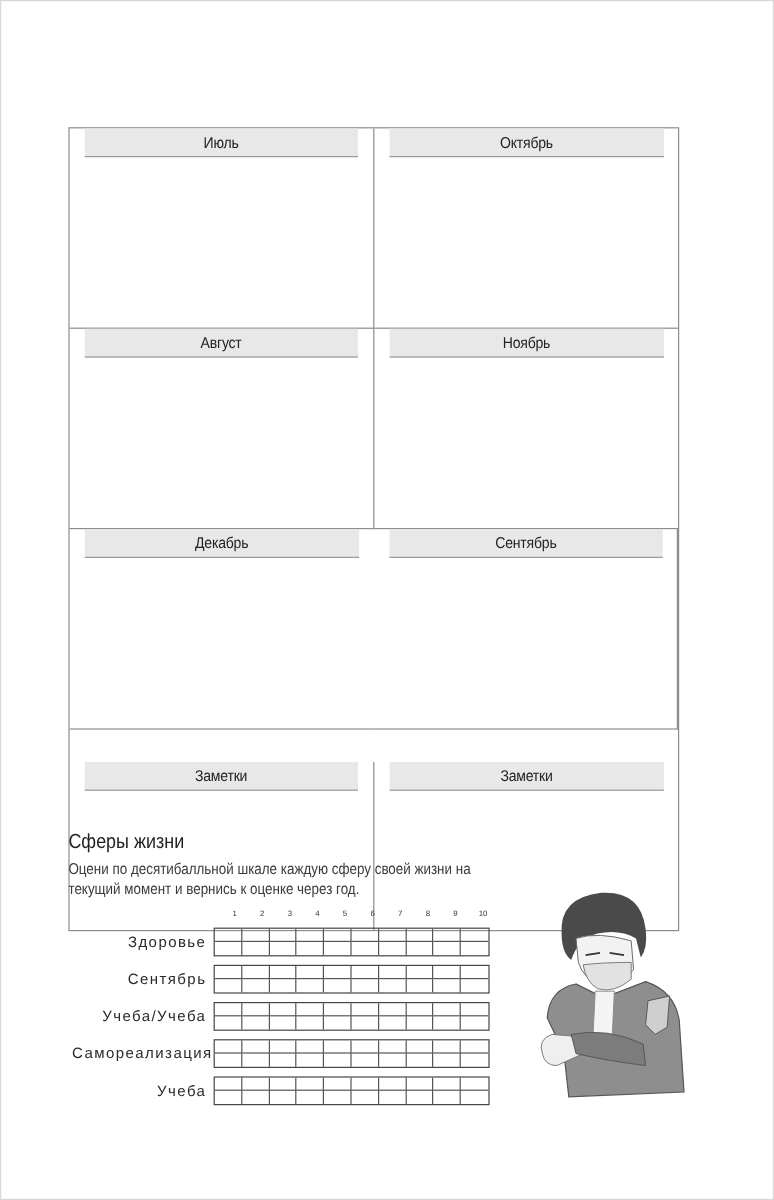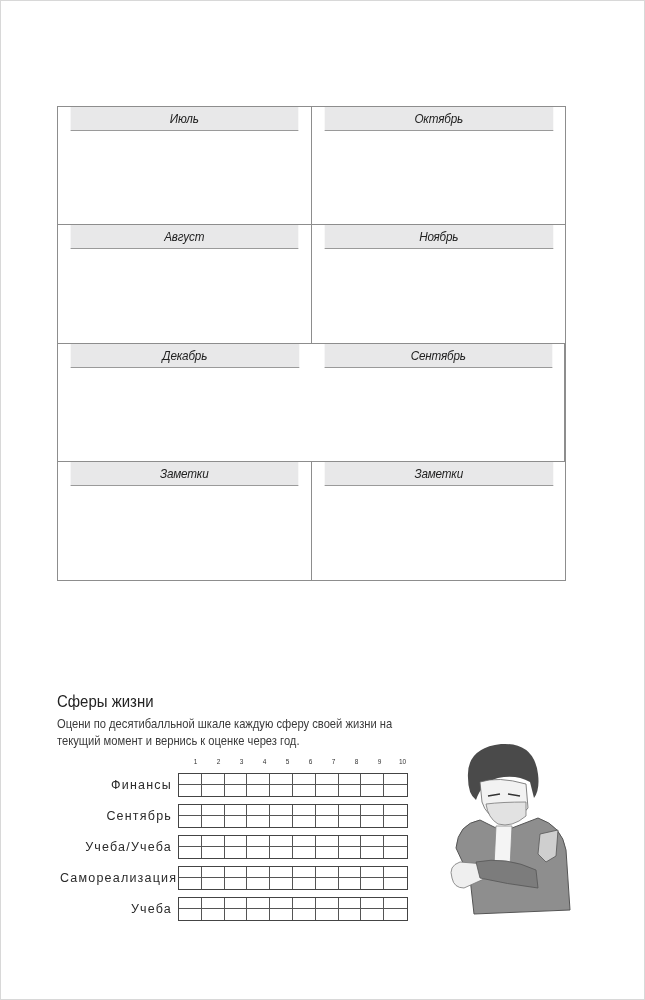--- a/index.html
+++ b/index.html
@@ -2,27 +2,27 @@
 <html><head>
   <meta charset="utf-8">
   <style>
     html, body { margin: 0; padding: 0; }
     body {
       width: 645px; height: 1000px; background: #ffffff; position: relative; overflow: hidden;
       font-family: "Liberation Sans", "DejaVu Sans", sans-serif; color: #2a2a2a;
     }
     .page-border { position: absolute; left: 0; top: 0; width: 643px; height: 998px; border: 1px solid #d8d8d8; }
     .months-table {
-      position: absolute; left: 57px; top: 106px; width: 509px; height: 475px;
+      position: absolute; left: 57px; top: 106px; width: 509px; height: 670px;
       border: 1.5px solid #8d8d8d; box-sizing: border-box;
-      display: grid; grid-template-columns: 1fr 1fr; grid-template-rows: repeat(4, 1fr); font-style: italic;
+      display: grid; grid-template-columns: 1fr 1fr; grid-template-rows: repeat(4, 1fr);
     }
     .cell { display: flex; flex-direction: column; border-right: 1.5px solid #8d8d8d; border-bottom: 1.5px solid #8d8d8d; }
     .cell.col-2 { border-right: none; }
-    .cell.last-row { border-bottom: none; }
+    .cell.last-row { border-bottom: none; margin-top: 27px; }
     .cell-head {
       height: 23px; background: #e8e8e9; border-bottom: 1.5px solid #9a9a9a;
       display: flex; align-items: center; justify-content: center;
       font-size: 13px; color: #222; letter-spacing: -0.2px;
       transform: scaleX(0.9);
     }
     .cell-body { flex: 1; }
     .section-title { position: absolute; left: 57px; top: 692px; font-size: 17px; color: #222; transform-origin: left; transform: scaleX(0.88); }
     .section-desc { position: absolute; left: 57px; top: 715px; width: 400px; font-size: 13px; line-height: 17px; color: #3a3a3a; transform-origin: left top; transform: scaleX(0.86); }
     .scale-numbers { position: absolute; left: 184px; top: 758px; width: 230px; display: grid; grid-template-columns: repeat(10, 1fr); }
@@ -88,21 +88,21 @@
   <span>4</span>
   <span>5</span>
   <span>6</span>
   <span>7</span>
   <span>8</span>
   <span>9</span>
   <span>10</span>
 </div>
 
 <div class="rating-row" style="top:772px">
-  <div class="rating-label">Финансы</div>
+  <div class="rating-label">Здоровье</div>
   <div class="rating-grid">
       <div class="rc"></div>
       <div class="rc"></div>
       <div class="rc"></div>
       <div class="rc"></div>
       <div class="rc"></div>
       <div class="rc"></div>
       <div class="rc"></div>
       <div class="rc"></div>
       <div class="rc"></div>

